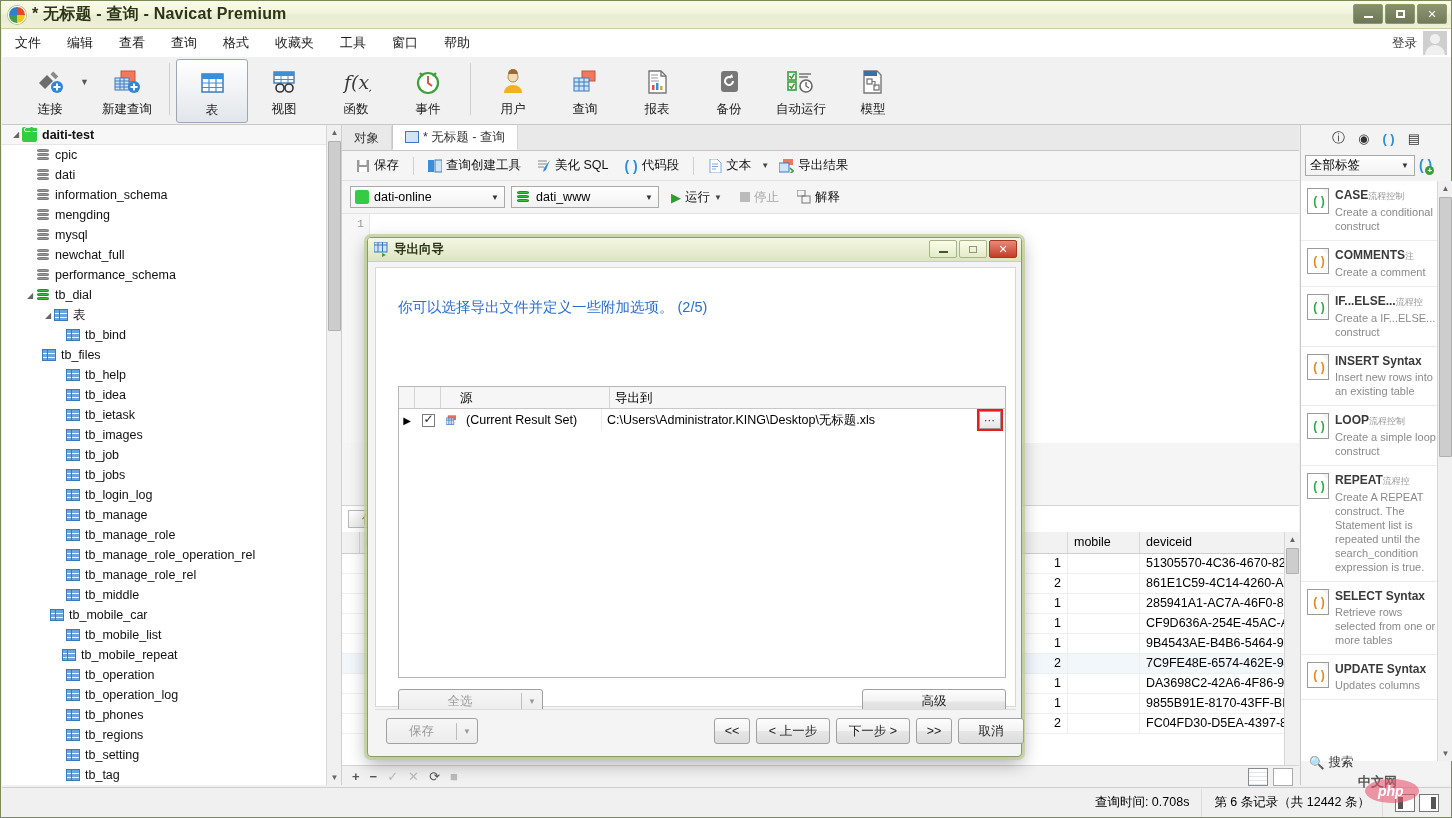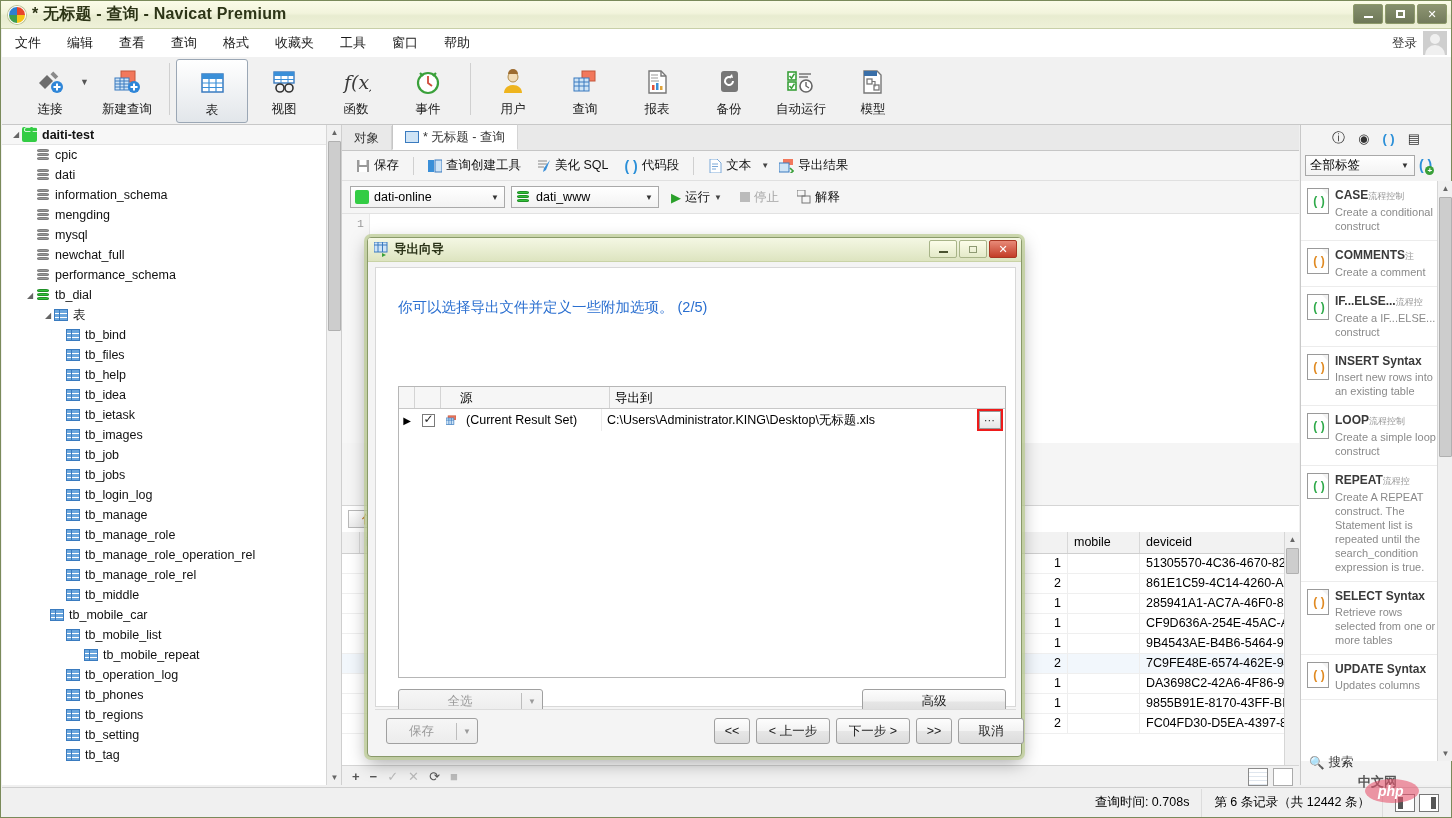--- a/index.html
+++ b/index.html
@@ -470,21 +470,21 @@
         </div>
         <div class="tree-row" style="padding-left:40px">
           <span class="arrow">◢</span>
           <span class="tbl-icon"></span>
           <span>表</span>
         </div>
         <div class="tree-row" style="padding-left:64px">
           <span class="tbl-icon"></span>
           <span>tb_bind</span>
         </div>
-        <div class="tree-row" style="padding-left:64px">
+        <div class="tree-row" style="padding-left:40px">
           <span class="tbl-icon"></span>
           <span>tb_files</span>
         </div>
         <div class="tree-row" style="padding-left:64px">
           <span class="tbl-icon"></span>
           <span>tb_help</span>
         </div>
         <div class="tree-row" style="padding-left:64px">
           <span class="tbl-icon"></span>
           <span>tb_idea</span>
@@ -530,23 +530,27 @@
           <span>tb_middle</span>
         </div>
         <div class="tree-row" style="padding-left:48px">
           <span class="tbl-icon"></span>
           <span>tb_mobile_car</span>
         </div>
         <div class="tree-row" style="padding-left:64px">
           <span class="tbl-icon"></span>
           <span>tb_mobile_list</span>
         </div>
-        <div class="tree-row" style="padding-left:82px">
+        <div class="tree-row" style="padding-left:60px">
           <span class="tbl-icon"></span>
           <span>tb_mobile_repeat</span>
+        </div>
+        <div class="tree-row" style="padding-left:64px">
+          <span class="tbl-icon"></span>
+          <span>tb_operation</span>
         </div>
         <div class="tree-row" style="padding-left:64px">
           <span class="tbl-icon"></span>
           <span>tb_operation_log</span>
         </div>
         <div class="tree-row" style="padding-left:64px">
           <span class="tbl-icon"></span>
           <span>tb_phones</span>
         </div>
         <div class="tree-row" style="padding-left:64px">

